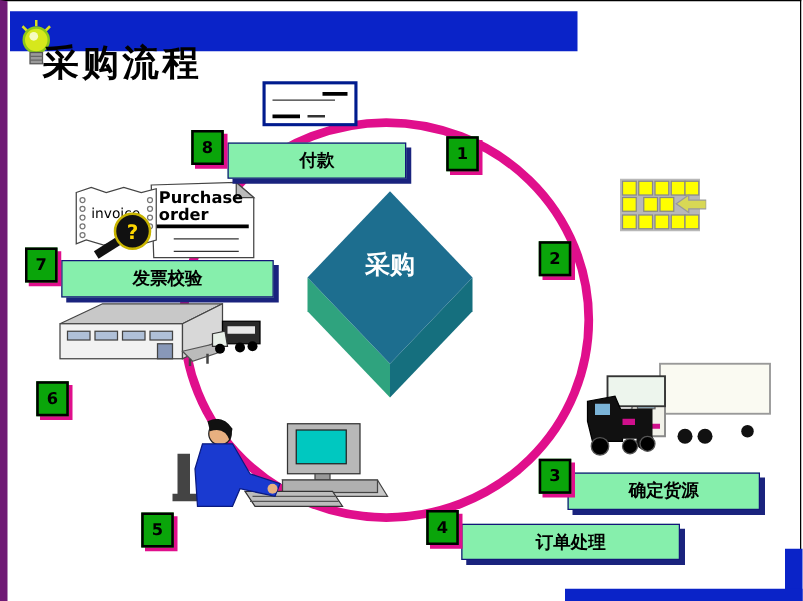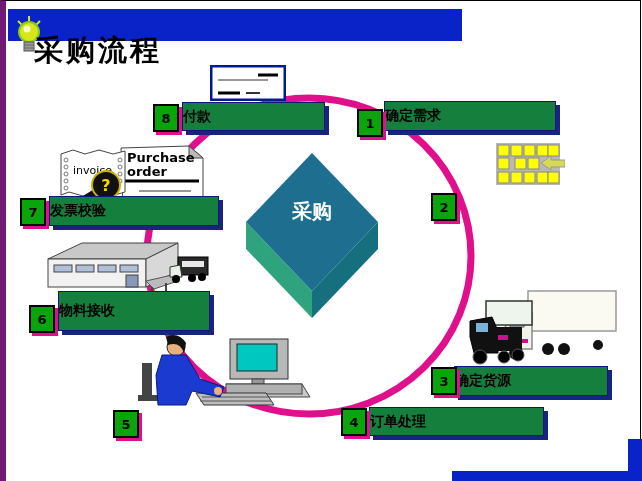--- a/index.html
+++ b/index.html
@@ -7,23 +7,23 @@
   #slide{position:absolute;left:0;top:0;width:634px;height:480px;background:#fff;
          border-left:6px solid #701a75;border-right:1px solid #000;border-top:1px solid #000;}
   .abs{position:absolute;}
   #topbar{left:2px;top:8px;width:454px;height:32px;background:#0A23C8;z-index:2;}
   #corner-v{left:622px;top:438px;width:14px;height:43px;background:#0A23C8;z-index:2;}
   #corner-h{left:446px;top:470px;width:190px;height:11px;background:#0A23C8;z-index:2;}
   #title{left:28px;top:30px;font-family:"DejaVu Serif",serif;font-weight:bold;
          font-size:29px;color:#000;letter-spacing:3px;z-index:3;white-space:nowrap;}
   #bulb{left:7px;top:14px;z-index:3;}
   #ring-diamond{left:0;top:0;width:642px;height:481px;z-index:1;pointer-events:none;}
-  .bar{background:#15803d;border:1px solid #14147A;box-shadow:4px 4px 0 #1A237E;
-       display:flex;align-items:center;font-weight:bold;
-       font-size:14px;color:#000;z-index:3;white-space:nowrap;}
+  .bar{background:#86efac;border:1px solid #14147A;box-shadow:4px 4px 0 #1A237E;
+       display:flex;align-items:center;justify-content:center;font-weight:bold;
+       font-size:14px;color:#000;z-index:3;white-space:nowrap;margin-top:12px;}
   .numbox{width:22px;height:24px;background:#0AA50A;border:2px solid #000;
           box-shadow:3px 3px 0 #E00F8C;color:#000;font-weight:bold;font-size:13px;
           display:flex;align-items:center;justify-content:center;z-index:3;}
   .icon{z-index:2;}
   svg text{font-family:"DejaVu Sans",sans-serif;}
 </style>
 </head>
 <body>
 
 <div id="slide">
@@ -183,23 +183,20 @@
         <circle cx="69" cy="37" r="2"></circle>
         </g>
       <text x="22" y="30" font-size="11" fill="#000">invoice</text>
 
       <line x1="45" y1="48" x2="26" y2="60" stroke="#111" stroke-width="7"></line>
       <circle cx="55" cy="41" r="14" fill="#111" stroke="#C8B400" stroke-width="2"></circle>
       <text x="55" y="47" text-anchor="middle" font-size="16" font-weight="bold" fill="#FFD700">?</text>
     </svg>
   </div>
 
-  <div class="abs bar" style="left:378px;top:100px;width:170px;height:28px;">
-    <span>确定需求</span>
-  </div>
   <div class="abs numbox" style="left:351px;top:108px;">
     <span>1</span>
   </div>
 
   <div class="abs numbox" style="left:425px;top:192px;">
     <span>2</span>
   </div>
 
   <div class="abs bar" style="left:448px;top:365px;width:152px;height:28px;">
     <span>确定货源</span>
@@ -212,23 +209,20 @@
     <span>订单处理</span>
   </div>
   <div class="abs numbox" style="left:335px;top:407px;">
     <span>4</span>
   </div>
 
   <div class="abs numbox" style="left:107px;top:409px;">
     <span>5</span>
   </div>
 
-  <div class="abs bar" style="left:52px;top:290px;width:150px;height:38px;">
-    <span>物料接收</span>
-  </div>
   <div class="abs numbox" style="left:23px;top:304px;">
     <span>6</span>
   </div>
 
   <div class="abs bar" style="left:43px;top:195px;width:168px;height:28px;">
     <span>发票校验</span>
   </div>
   <div class="abs numbox" style="left:14px;top:197px;">
     <span>7</span>
   </div>

